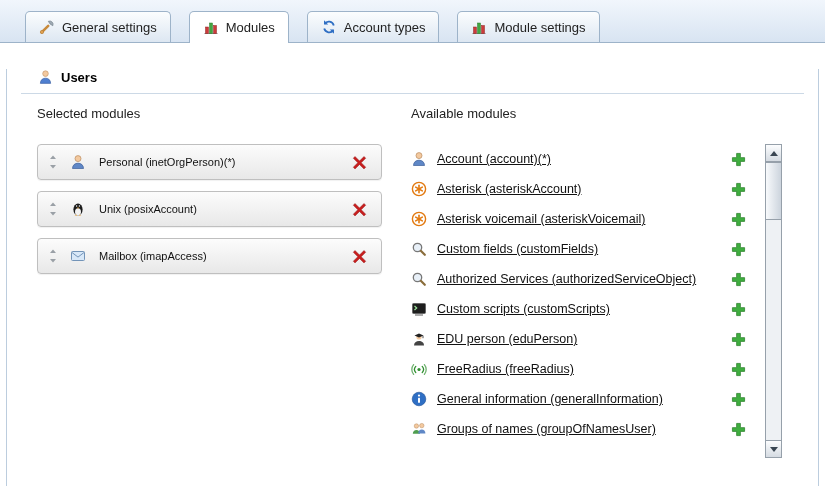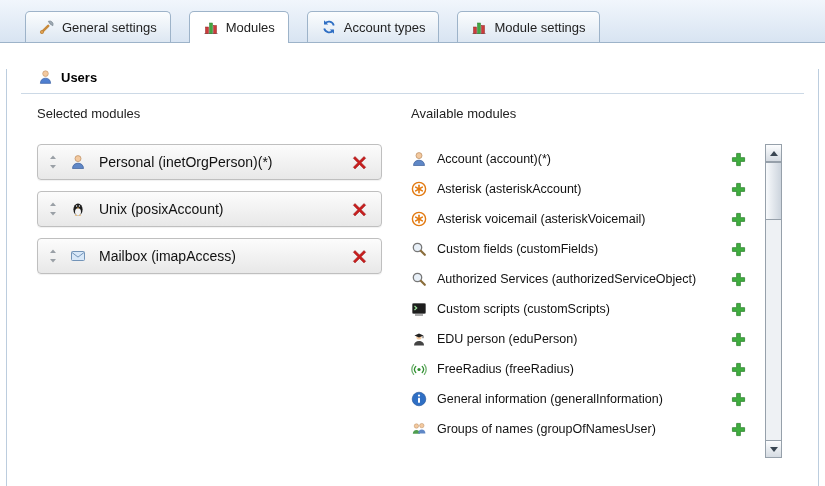--- a/index.html
+++ b/index.html
@@ -44,25 +44,25 @@
   .sel-row{
     display:flex;align-items:center;height:34px;
     border:1px solid #bfbfbf;border-radius:4px;
     background:linear-gradient(#fcfcfc,#e8e8e8);
     margin-bottom:11px;padding:0 10px;
     box-shadow:0 1px 1px rgba(0,0,0,0.06);
   }
   .drag{display:flex;margin-right:12px;cursor:ns-resize;}
   .mod-icon{width:16px;height:16px;display:inline-flex;flex:none;align-items:center;justify-content:center;}
   .mod-icon svg{display:block;}
-  .sel-row .mod-label{margin-left:13px;font-size:14px;color:#111;}
+  .sel-row .mod-label{margin-left:13px;font-size:11px;color:#111;}
   .del-btn{margin-left:auto;cursor:pointer;display:flex;padding-right:4px;}
   .avail-list{margin-top:23px;padding-right:36px;}
   .avail-row{display:flex;align-items:center;height:30px;}
-  .avail-row .mod-label{margin-left:10px;font-size:12.5px;color:#111;}
+  .avail-row .mod-label{margin-left:10px;font-size:12.5px;color:#111;text-decoration:underline;}
   .add-btn{margin-left:auto;cursor:pointer;display:flex;}
   .icon-wrap{display:flex;}
   
   .scrollbar{
     position:absolute;top:38px;right:0;width:17px;height:314px;
     background:#eef1f4;border:1px solid #96a0aa;box-sizing:border-box;
   }
   .sb-btn{
     position:absolute;left:0;right:0;height:16px;cursor:pointer;
     background:linear-gradient(#fcfdfe,#d5dbe2);

